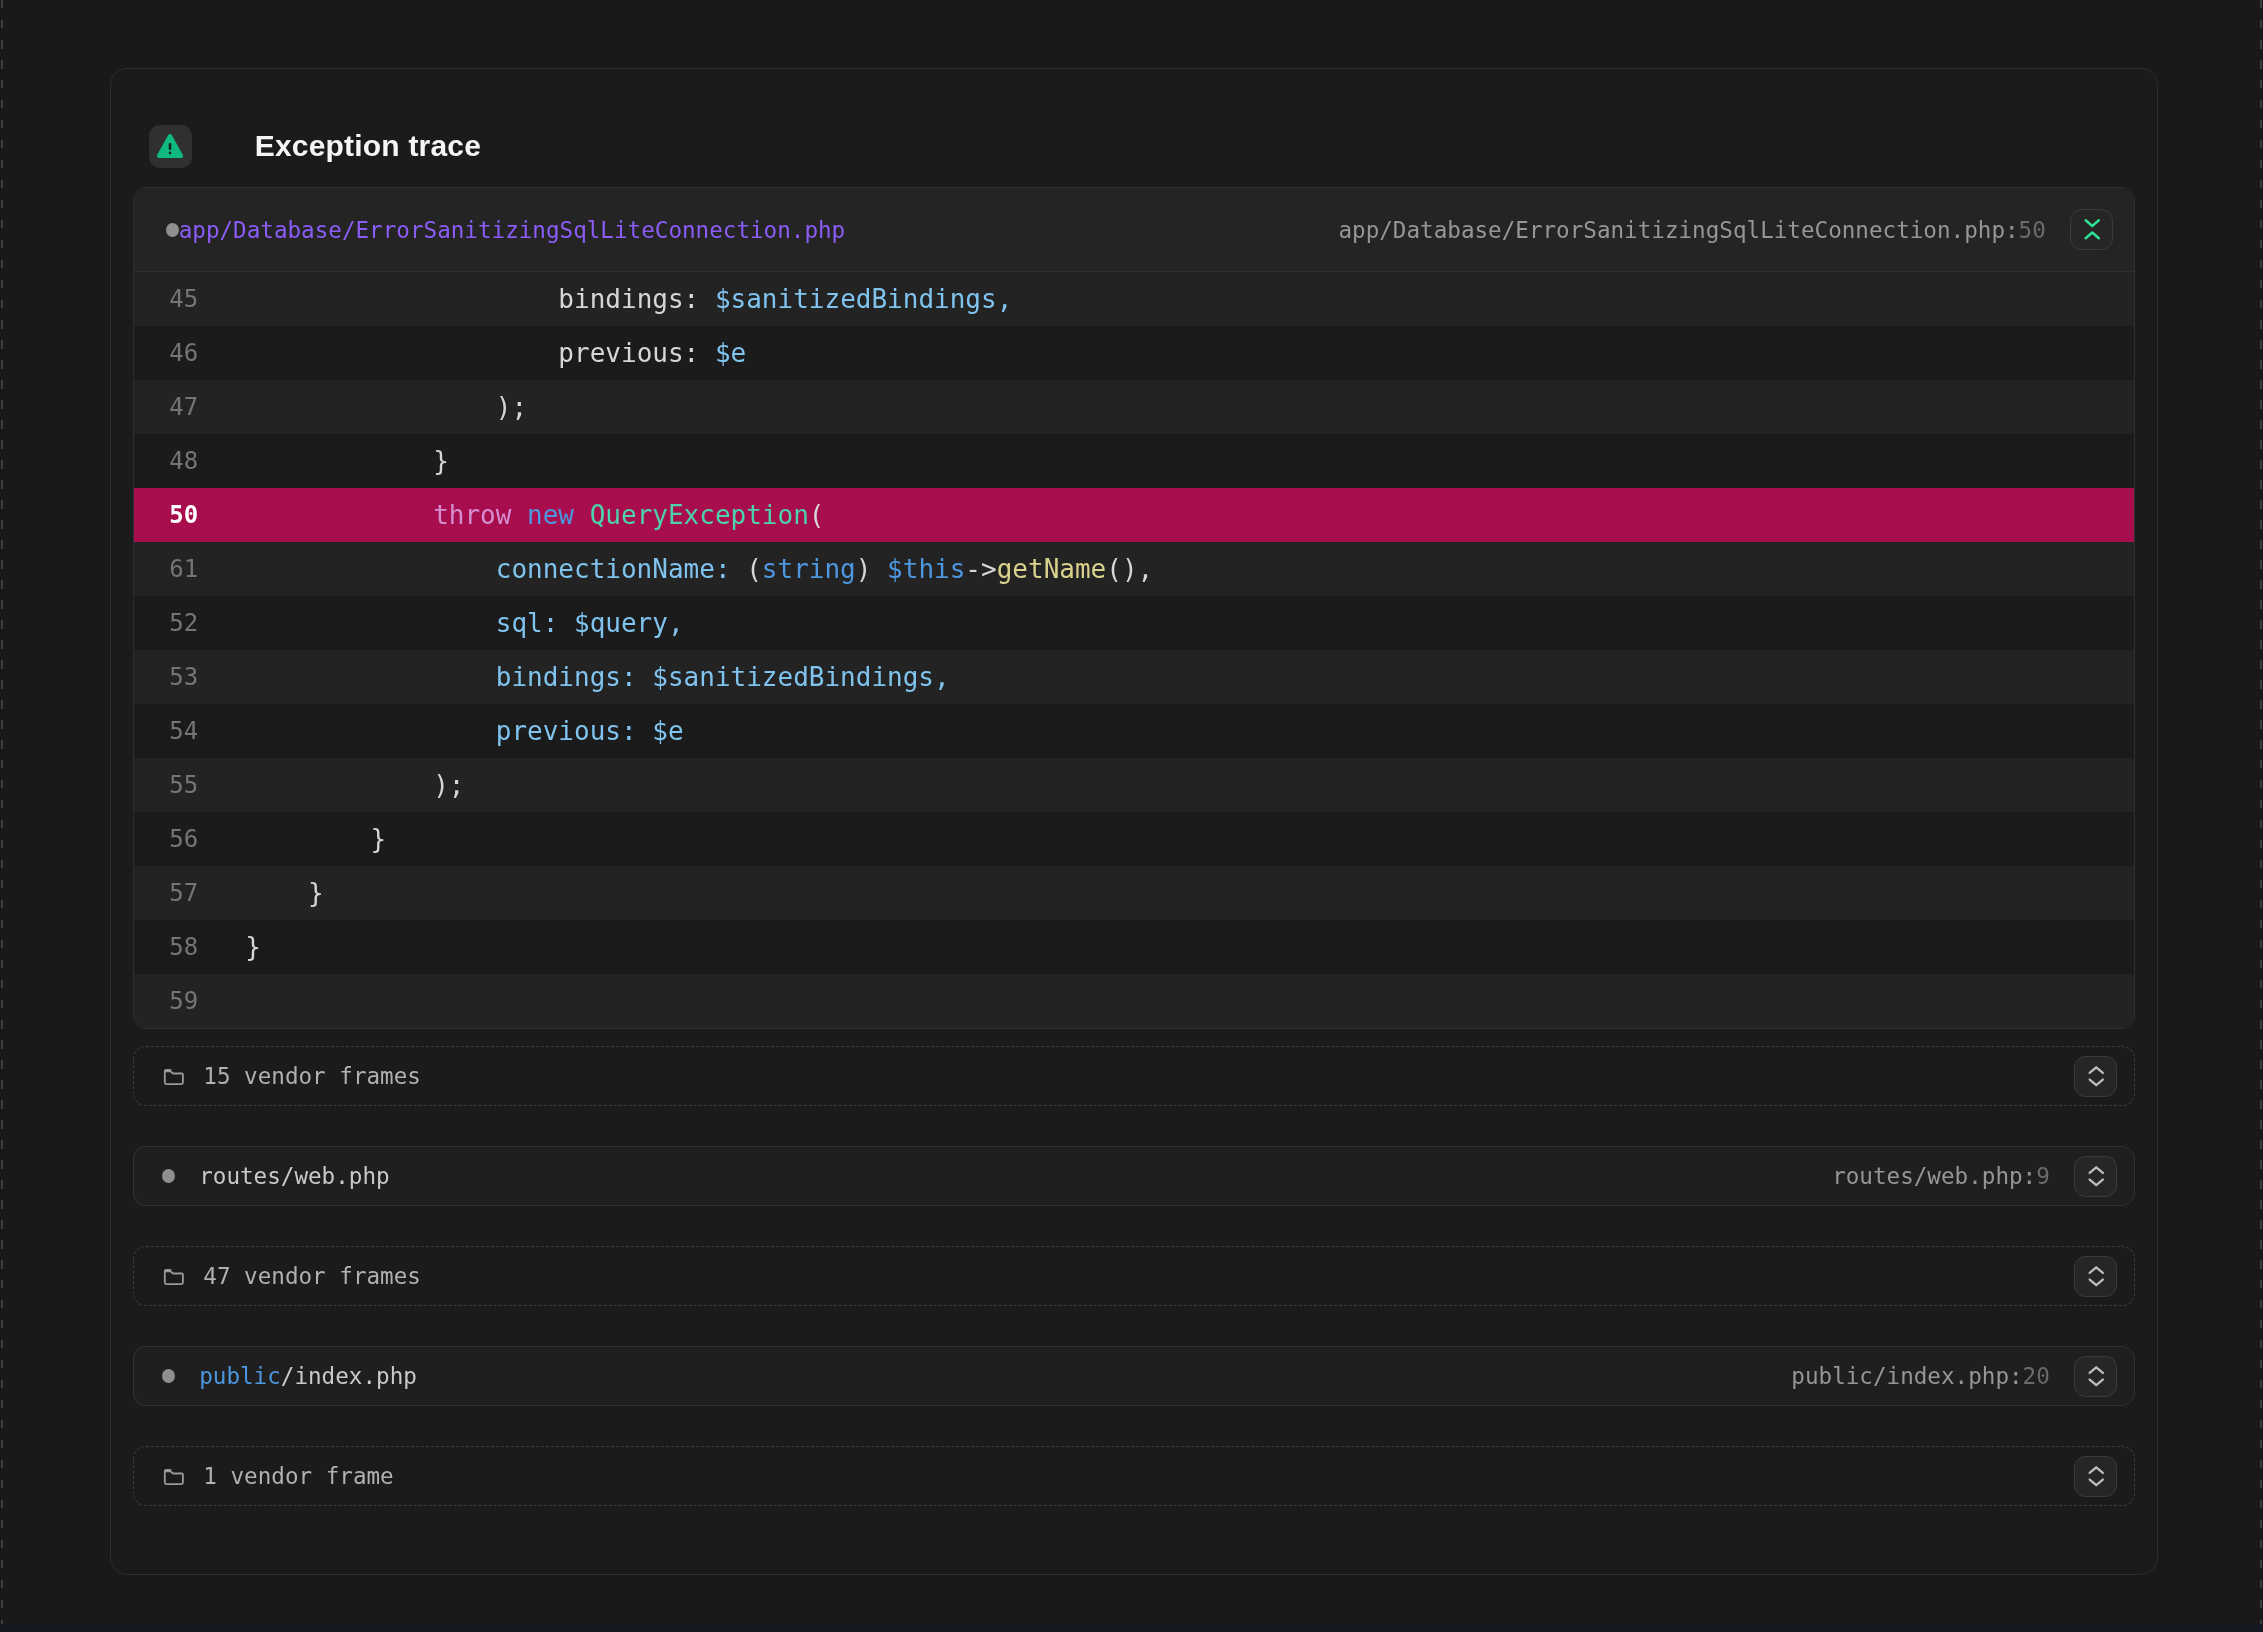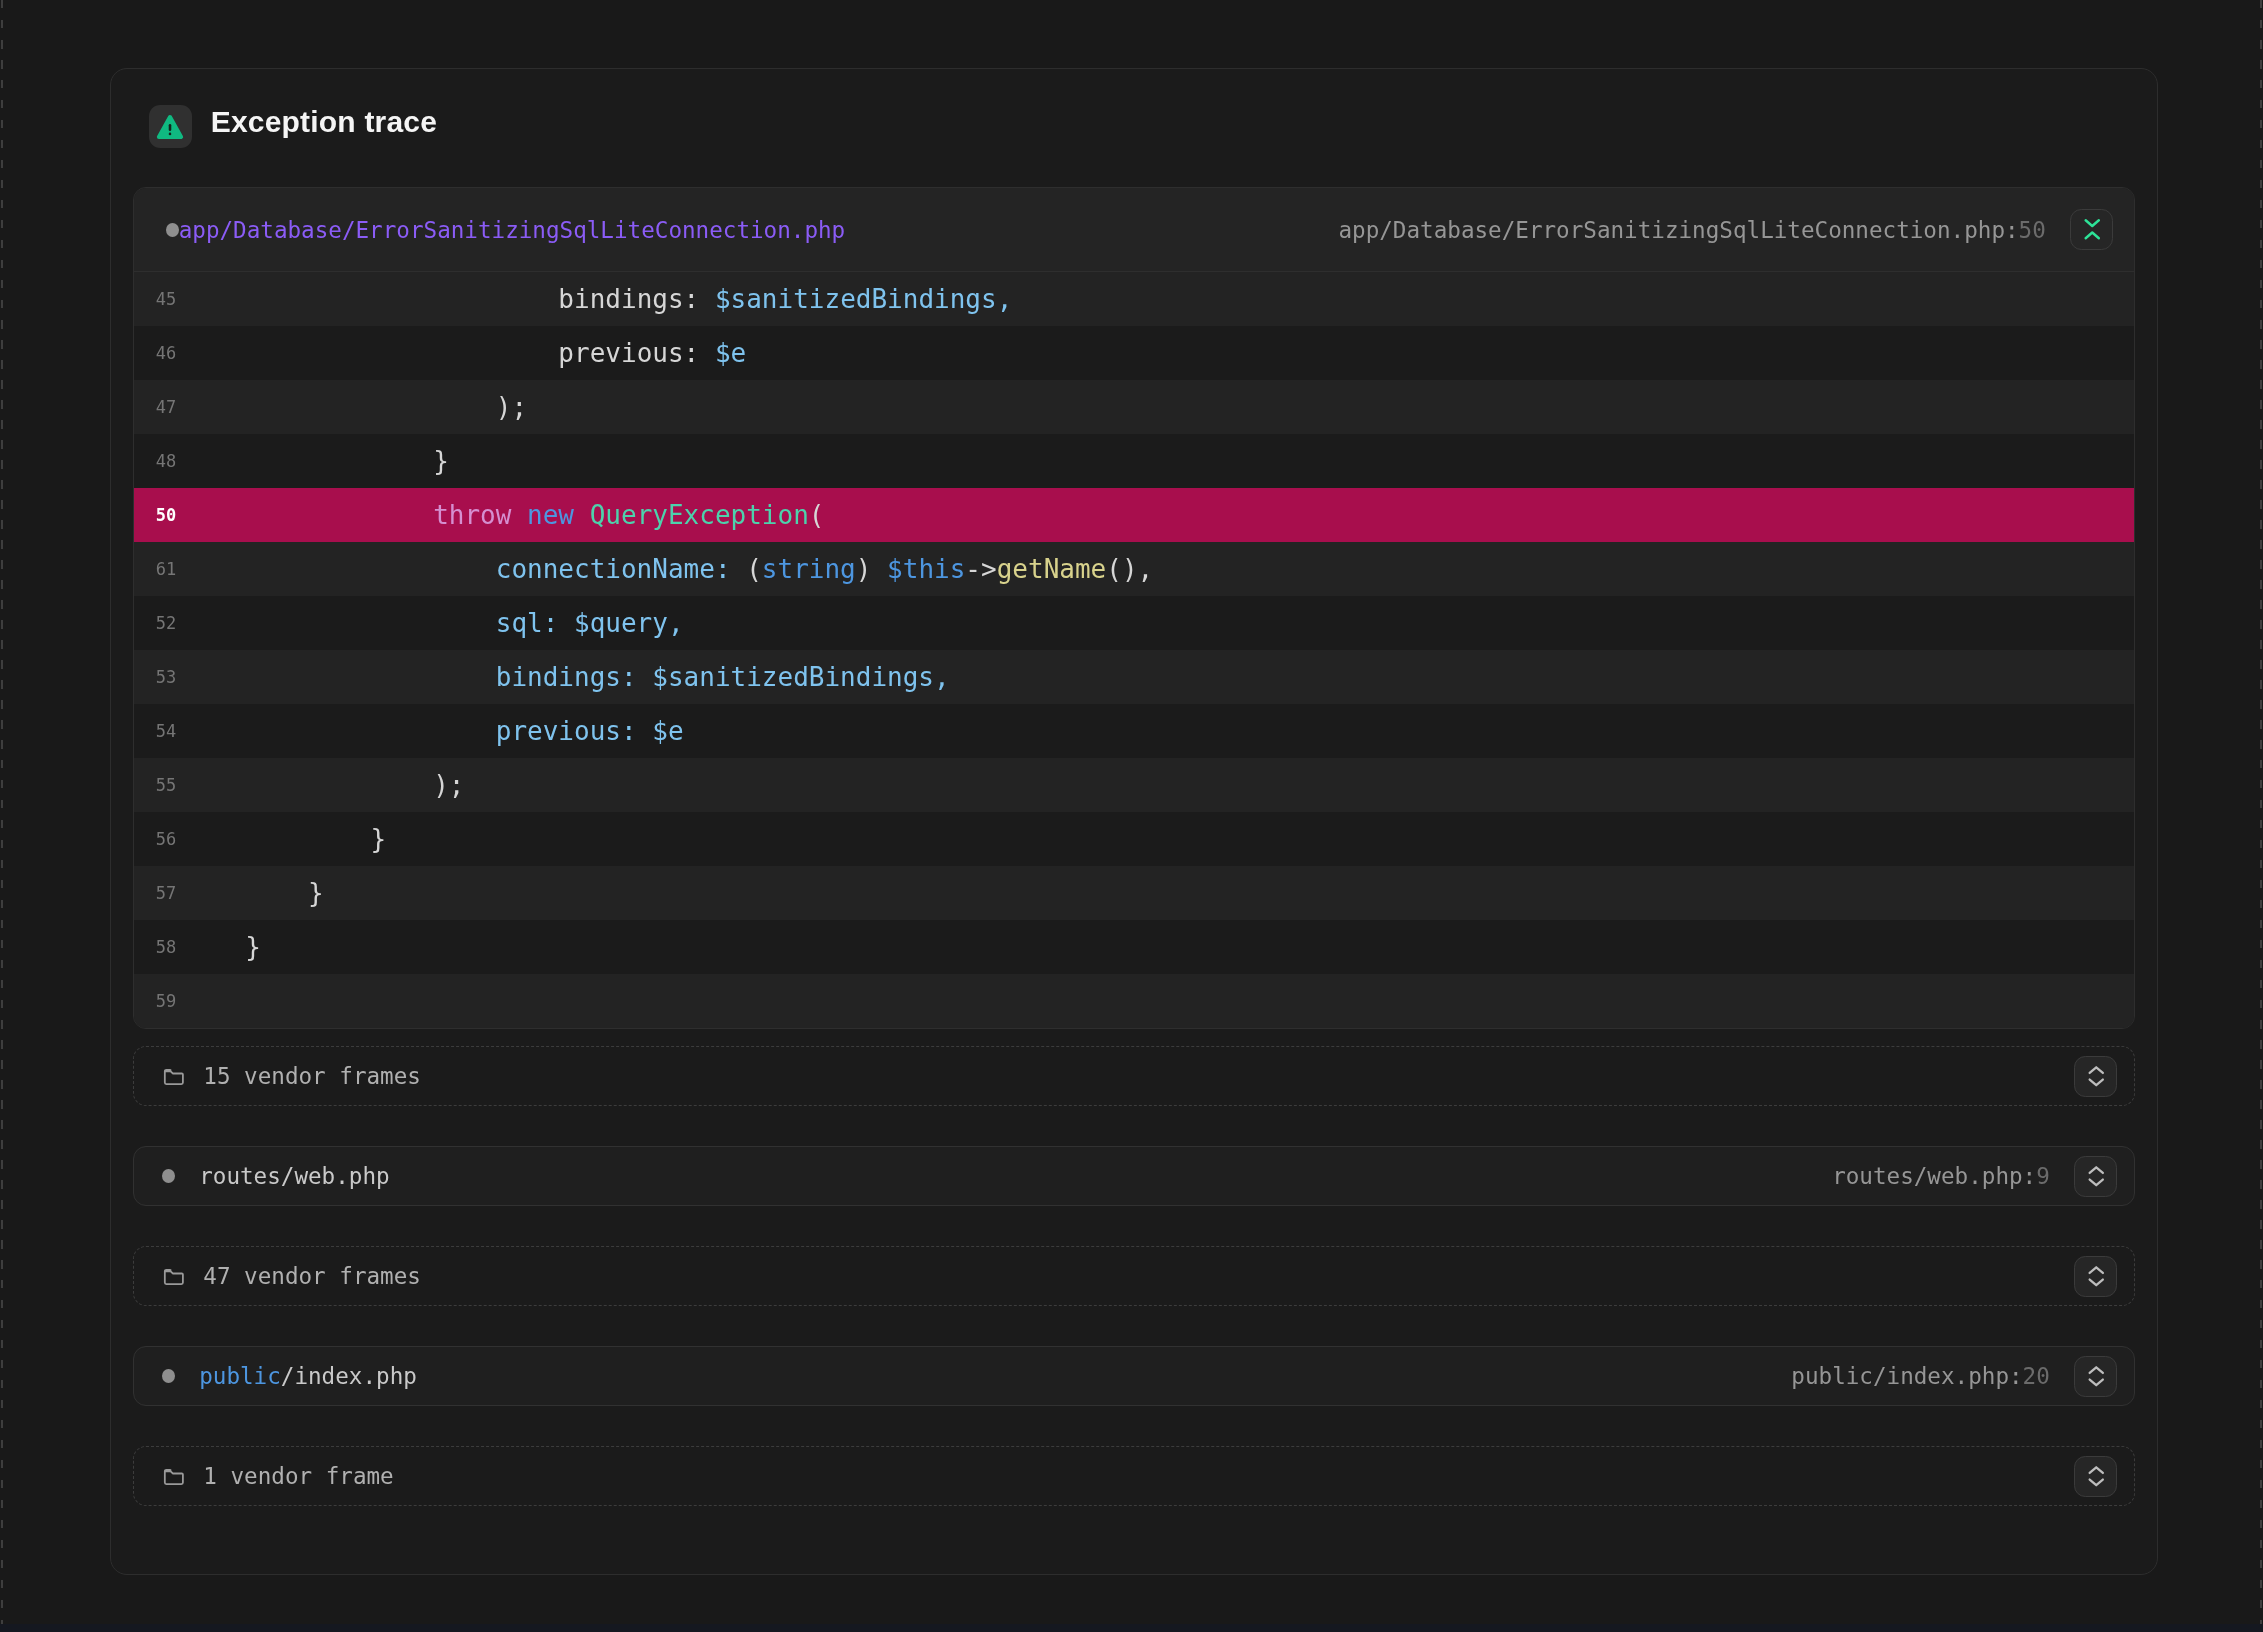--- a/index.html
+++ b/index.html
@@ -27,22 +27,23 @@
     width:2048px;height:1507px;
     box-sizing:border-box;
     background:#1b1b1b;
     border:0.9px solid #2d2d2d;
     border-radius:17px;
     padding:0 21.7px;
   }
   .card-header{
     height:82px;
     padding:36px 16px 0;
-    display:flex;
+    display:flex;align-items:center;
     box-sizing:content-box;
+    gap:44px;
   }
   .icon-badge{
     width:43px;height:43px;border-radius:11.3px;
     background:#303030;
     display:flex;align-items:center;justify-content:center;
     flex:0 0 auto;
   }
   .card-title{
     margin-left:19px;
     color:#f5f5f5;font-size:30px;font-weight:bold;
@@ -85,22 +86,22 @@
   }
 
   .code-row{
     height:54px;display:flex;align-items:center;
   }
   .code-row.light{background:#232323;}
   .code-row.dark{background:#1b1b1b;}
   .code-row.hl{background:#a80e4d;}
   .code-row .num{
     width:89px;box-sizing:border-box;
-    padding-right:24.5px;text-align:center;
-    font-size:17px;color:#757575;
+    padding-right:24.5px;text-align:right;
+    font-size:24px;color:#757575;
     font-family:"DejaVu Sans Mono","Liberation Mono",monospace;
     flex:0 0 auto;
   }
   .code-row.hl .num{color:#ffffff;font-weight:bold;}
   .code-row .codetext{
     white-space:pre;
     padding-left:22.6px;
     font-size:26px;
     font-family:"DejaVu Sans Mono","Liberation Mono",monospace;
     color:#d6d6d6;

